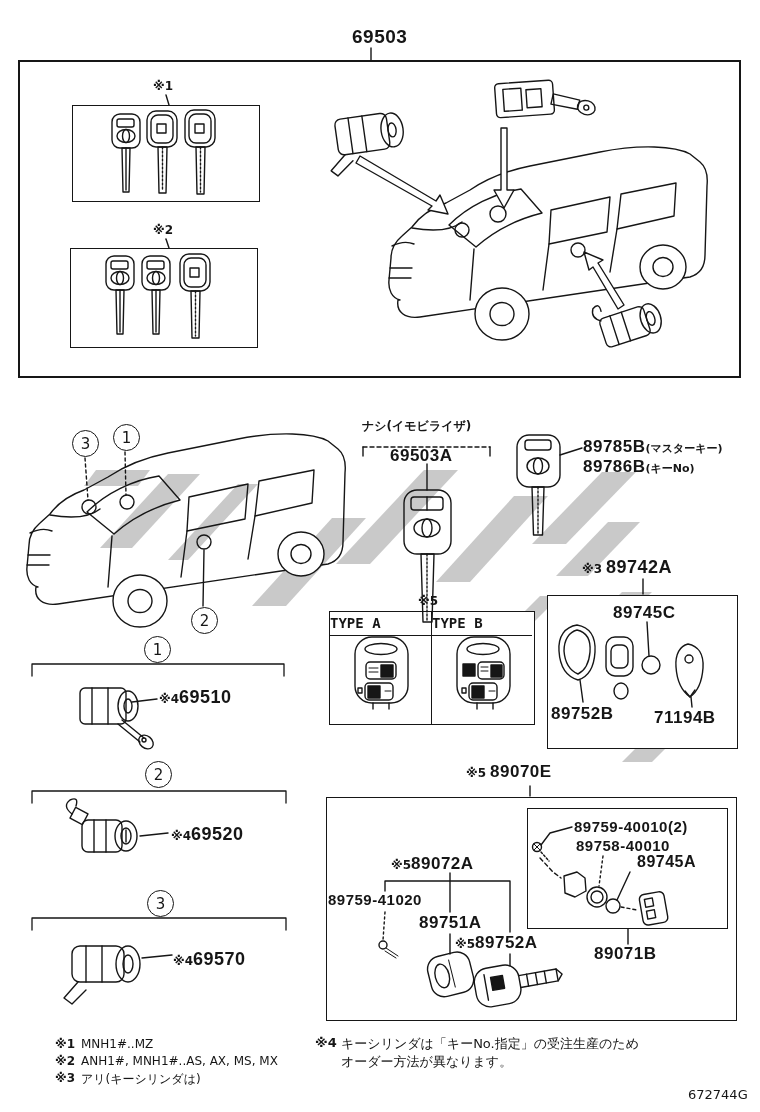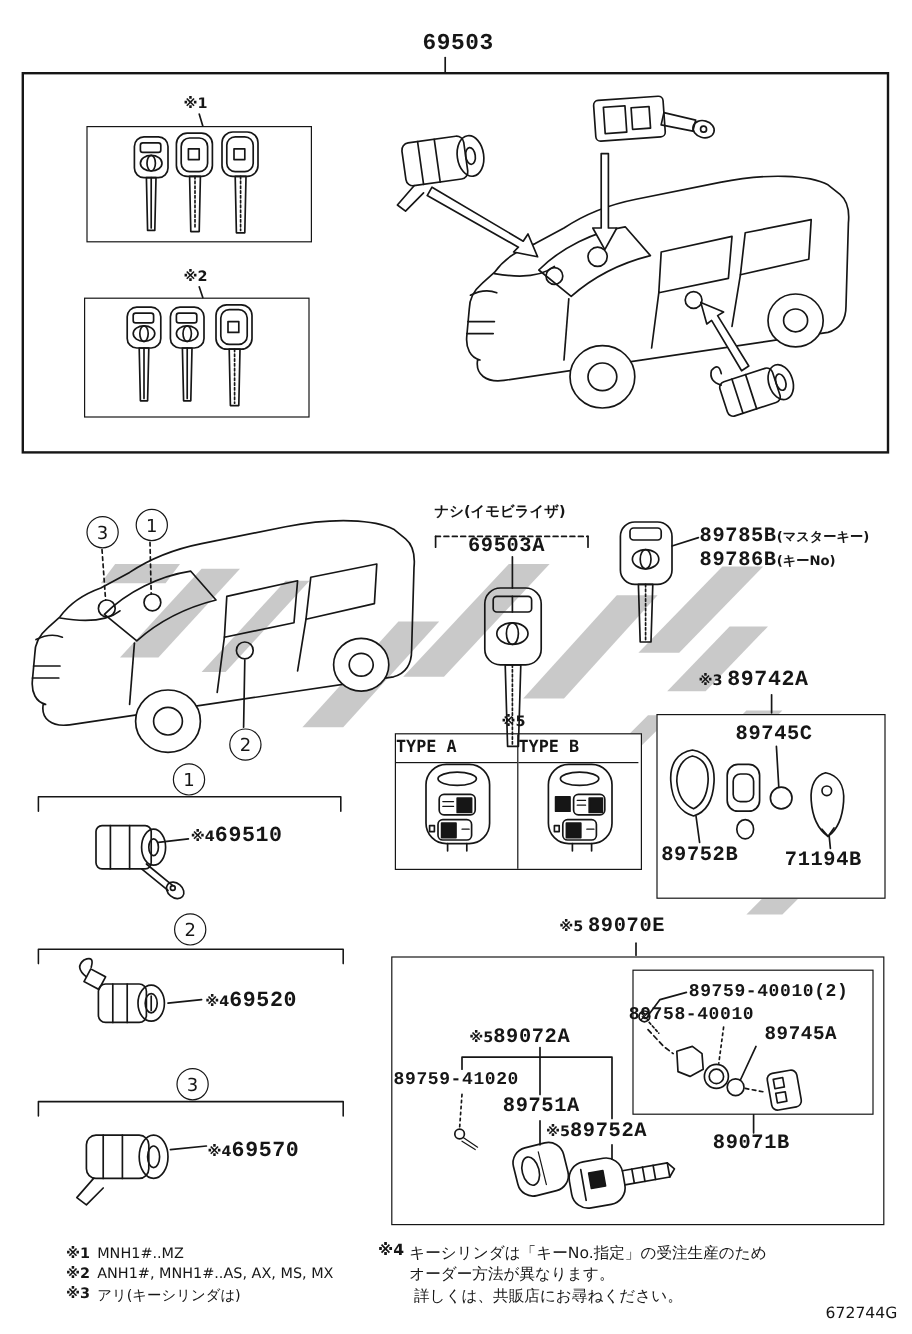--- a/index.html
+++ b/index.html
@@ -1,20 +1,20 @@
 <!DOCTYPE html>
 <html><head>
 <meta charset="utf-8">
 <style>
   html,body{margin:0;padding:0;background:#e8e8e8;}
   .stage{position:relative;width:760px;height:1112px;background:#ffffff;overflow:hidden;
          font-family:"DejaVu Sans Mono","Liberation Mono",monospace;color:#161616;}
   svg{position:absolute;left:0;top:0;pointer-events:none;}
   .lbl{position:absolute;white-space:nowrap;line-height:1;color:#161616;}
-  .part{font-weight:bold;font-size:17px;letter-spacing:.5px;font-family:Liberation Mono, monospace;}
+  .part{font-weight:bold;font-size:17px;letter-spacing:.5px;font-family:Liberation Sans, sans-serif;}
   .p19{font-size:19px;}
   .p18{font-size:18px;}
   .p16{font-size:16px;}
   .p15{font-size:15px;}
   .ref{font-size:12px;font-weight:bold;font-family:"DejaVu Sans","Liberation Sans",sans-serif;}
   .ref.mr{margin-right:4px;}
   .jnote{font-family:"DejaVu Sans","Liberation Sans",sans-serif;font-size:11px;font-weight:bold;text-align:center;}
   .jp{font-family:"DejaVu Sans","Liberation Sans",sans-serif;font-size:12px;font-weight:bold;}
   .circ{position:absolute;width:25px;height:25px;border:1.7px solid #161616;border-radius:50%;
         display:flex;align-items:center;justify-content:center;
@@ -353,21 +353,21 @@
 
   <div class="circ" style="left:144px;top:636px">1</div>
   <div class="lbl z3" style="left:159px;top:688px"><span class="ref">※4</span><span class="part p18">69510</span></div>
   <div class="circ" style="left:145px;top:761px">2</div>
   <div class="lbl z3" style="left:171px;top:825px"><span class="ref">※4</span><span class="part p18">69520</span></div>
   <div class="circ" style="left:147px;top:890px">3</div>
   <div class="lbl z3" style="left:173px;top:950px"><span class="ref">※4</span><span class="part p18">69570</span></div>
 
   <div class="lbl z3" style="left:466px;top:763px"><span class="ref mr">※5</span><span class="part">89070E</span></div>
   <div class="lbl part p15 z3" style="left:574px;top:819px">89759-40010(2)</div>
-  <div class="lbl part p15 z3" style="left:524px;top:838px">89758-40010</div>
+  <div class="lbl part p15 z3" style="left:576px;top:838px">89758-40010</div>
   <div class="lbl part p16 z3" style="left:637px;top:854px">89745A</div>
   <div class="lbl part z3" style="left:594px;top:945px">89071B</div>
   <div class="lbl z3" style="left:391px;top:855px"><span class="ref">※5</span><span class="part">89072A</span></div>
   <div class="lbl part p15 z3" style="left:328px;top:892px">89759-41020</div>
   <div class="lbl part z3" style="left:419px;top:914px">89751A</div>
   <div class="lbl z3" style="left:455px;top:934px"><span class="ref">※5</span><span class="part">89752A</span></div>
 
   <div class="note" style="left:55px;top:1037px">
       <span class="nref">※1</span>
       <span>MNH1#..MZ</span>
@@ -380,18 +380,15 @@
       <span class="nref">※3</span>
       <span>アリ(キーシリンダは)</span>
     </div>
   <div class="note note13" style="left:315px;top:1035px">
       <span class="nref">※4</span>
       <span>キーシリンダは「キーNo.指定」の受注生産のため</span>
     </div>
   <div class="note note13" style="left:341px;top:1053px">
       <span>オーダー方法が異なります。</span>
     </div>
-  <div class="note note13" style="left:345px;top:1071px">
-      <span>詳しくは、共販店にお尋ねください。</span>
-    </div>
   <div class="code" style="left:688px;top:1087px">672744G</div>
 
 </div>
 
 </body></html>

